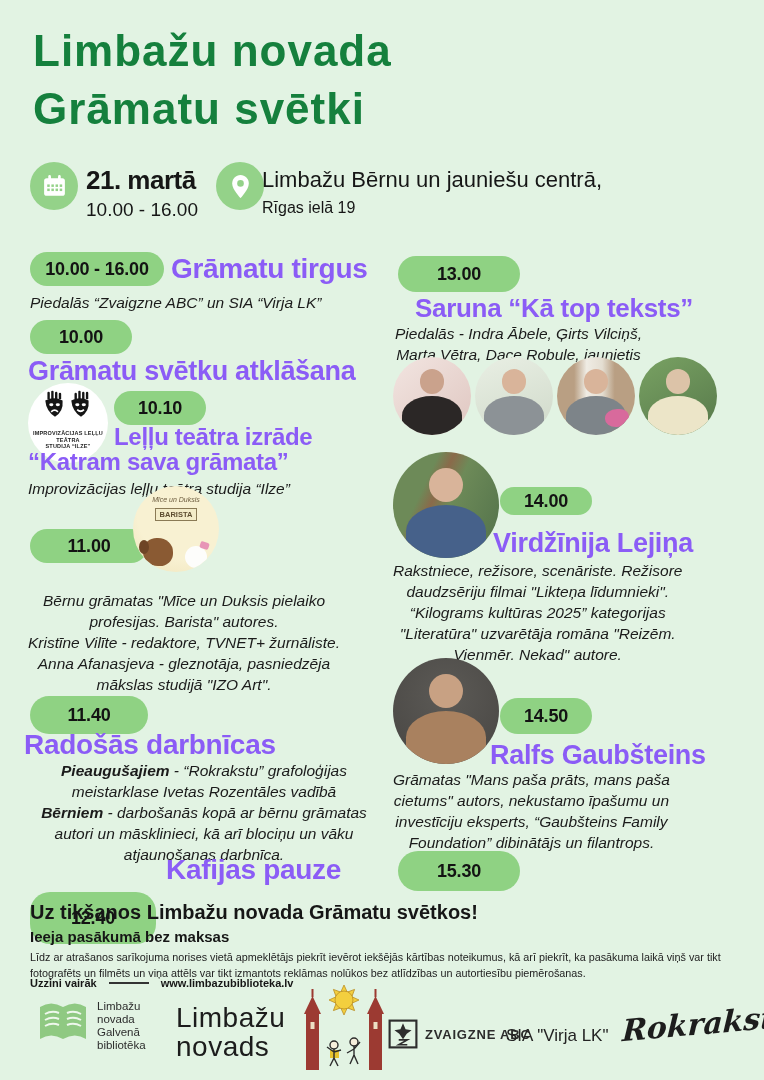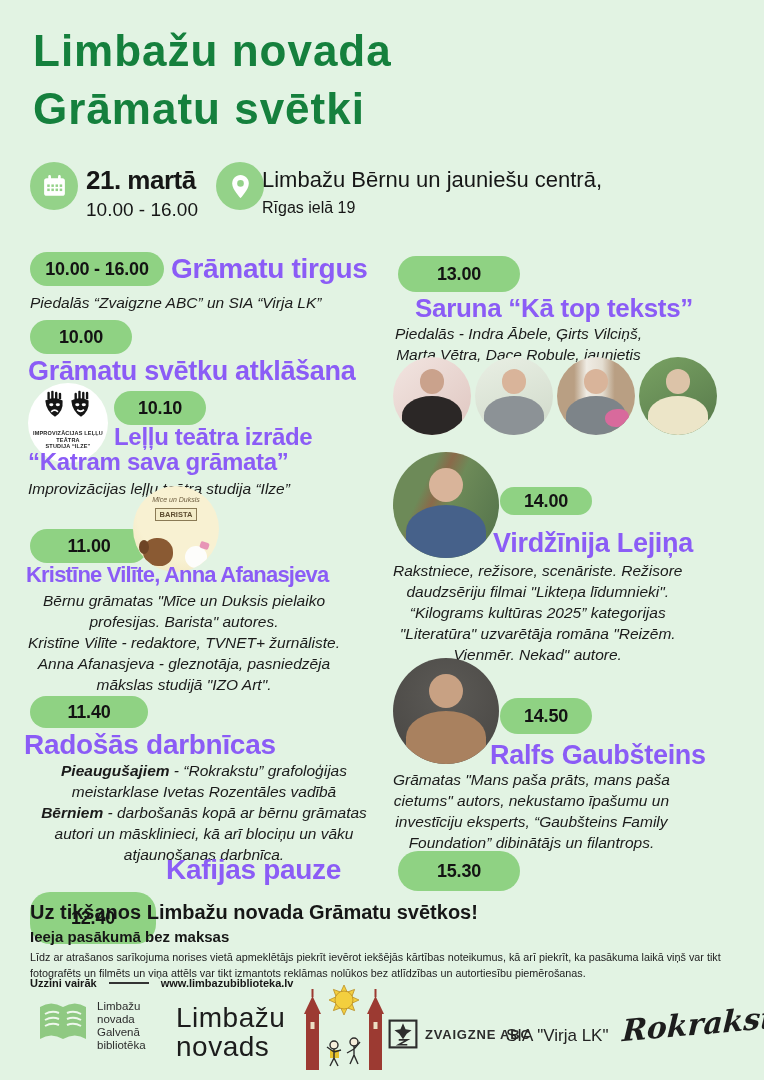--- a/index.html
+++ b/index.html
@@ -40,21 +40,21 @@
   #bookc{left:133px;top:486px;width:86px;height:86px;border-radius:50%;background:radial-gradient(circle at 60% 30%,#f8f1d2 60%,#efe3b8);overflow:hidden;z-index:3;text-align:center;}
   .bc1{font-size:7px;color:#6b5b3e;margin-top:10px;font-style:italic;}
   .bc2{display:inline-block;font-size:7.5px;font-weight:700;color:#5d4d30;border:1px solid #8a7a55;padding:1px 4px;margin-top:2px;background:#f3ecc8;}
   .dog{position:absolute;left:10px;bottom:6px;width:30px;height:28px;background:#8a5a33;border-radius:46% 50% 44% 50%;}
   .dog::before{content:"";position:absolute;left:-4px;top:2px;width:10px;height:14px;background:#6e4526;border-radius:50%;}
   .cat{position:absolute;right:12px;bottom:4px;width:22px;height:22px;background:#fdfdfb;border-radius:50%;}
   .cat::before{content:"";position:absolute;right:-2px;top:-4px;width:9px;height:7px;background:#e795b6;border-radius:2px;transform:rotate(18deg);}
   #p4pill{left:30px;top:529px;width:118px;height:34px;}
   #t4h{left:26px;top:562px;font-size:22px;font-weight:700;letter-spacing:-0.8px;z-index:4;}
   #d4{position:absolute;left:28px;top:590px;}
-  #p5pill{left:30px;top:696px;width:118px;height:32px;}
+  #p5pill{left:30px;top:696px;width:118px;height:38px;}
   #t5h{left:24px;top:729px;font-size:28px;}
   #d5{position:absolute;left:28px;top:760px;width:352px;}
   #d5 p{margin:0;text-align:center;}
   .blead{font-weight:700;font-style:italic;}
   #p6pill{left:30px;top:892px;width:126px;height:52px;}
   #t6h{left:166px;top:854px;font-size:28px;}
   
   #p7pill{left:398px;top:256px;width:122px;height:36px;}
   #t7h{left:395px;top:293px;font-size:26px;margin-left:20px;}
   #d7{position:absolute;left:395px;top:323px;}
@@ -170,21 +170,20 @@
   <div id="t3b" class="hd">“Katram sava grāmata”</div>
   <div id="n3" class="it itl">Improvizācijas leļļu teātra studija “Ilze”</div>
 
   <div id="bookc" class="abs">
     <div class="bc1">Mīce un Duksis</div>
     <span class="bc2">BARISTA</span>
     <div class="dog"></div>
     <div class="cat"></div>
   </div>
   <div id="p4pill" class="pill">11.00</div>
-  <div id="t4h" class="hd">Kristīne Vilīte, Anna Afanasjeva</div>
   <div id="d4" class="it">
     <div class="itl">Bērnu grāmatas "Mīce un Duksis pielaiko</div>
     <div class="itl">profesijas. Barista" autores.</div>
     <div class="itl">Kristīne Vilīte - redaktore, TVNET+ žurnāliste.</div>
     <div class="itl">Anna Afanasjeva - gleznotāja, pasniedzēja</div>
     <div class="itl">mākslas studijā "IZO Art".</div>
   </div>
 
   <div id="p5pill" class="pill">11.40</div>
   <div id="t5h" class="hd">Radošās darbnīcas</div>

